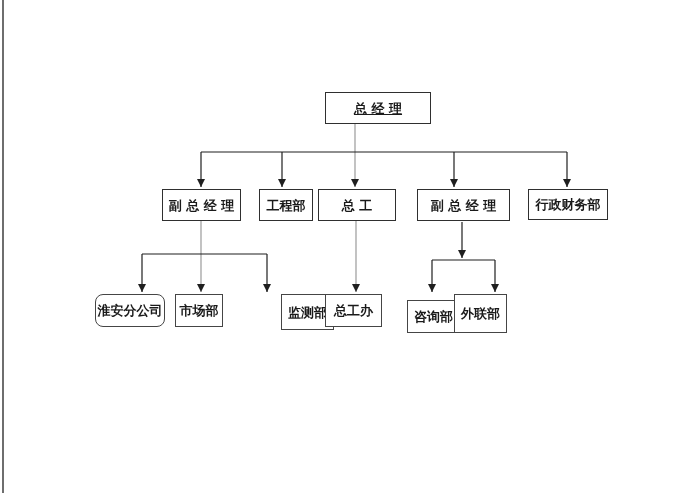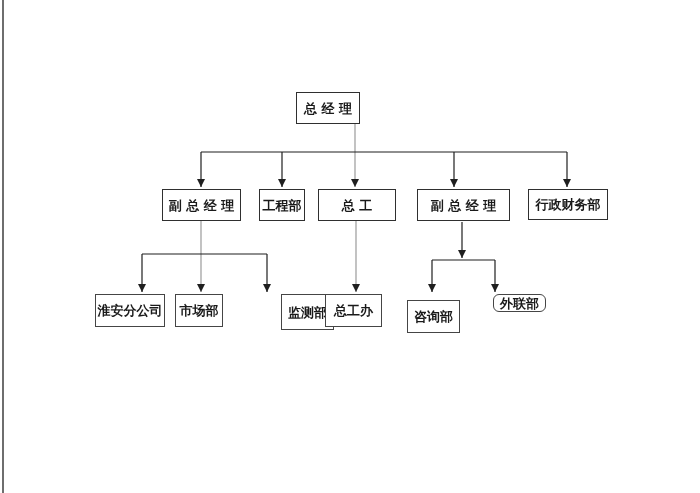--- a/index.html
+++ b/index.html
@@ -80,27 +80,27 @@
       <line x1="142" y1="254" x2="142" y2="292" marker-end="url(#arrow)"></line>
       <line x1="267" y1="254" x2="267" y2="292" marker-end="url(#arrow)"></line>
 
       <line x1="462" y1="222" x2="462" y2="258" marker-end="url(#arrow)"></line>
       <line x1="432" y1="260" x2="495" y2="260"></line>
       <line x1="432" y1="260" x2="432" y2="292" marker-end="url(#arrow)"></line>
       <line x1="495" y1="260" x2="495" y2="292" marker-end="url(#arrow)"></line>
     </g>
   </svg>
 
-  <div class="node" style="left:296px; top:92px; width:64px; height:32px;">总 经 理</div>
+  <div class="node" style="left:325px; top:92px; width:106px; height:32px;text-decoration:underline;">总 经 理</div>
 
   <div class="node" style="left:162px; top:189px; width:79px; height:32px;">副 总 经 理</div>
-  <div class="node" style="left:259px; top:189px; width:46px; height:32px;">工程部</div>
+  <div class="node" style="left:259px; top:189px; width:54px; height:32px;">工程部</div>
   <div class="node" style="left:318px; top:189px; width:78px; height:32px;">总 工</div>
   <div class="node" style="left:417px; top:189px; width:93px; height:32px;">副 总 经 理</div>
   <div class="node" style="left:528px; top:189px; width:80px; height:31px;">行政财务部</div>
 
-  <div class="node lv3" style="left:95px; top:294px; width:70px; height:33px;">淮安分公司</div>
+  <div class="node lv3" style="left:95px; top:294px; width:70px; height:33px;border-radius:8px;">淮安分公司</div>
   <div class="node lv3" style="left:175px; top:294px; width:48px; height:33px;">市场部</div>
   <div class="node lv3" style="left:261px; top:294px; width:53px; height:36px;margin-left:20px;">监测部</div>
   <div class="node lv3" style="left:325px; top:294px; width:57px; height:33px;">总工办</div>
   <div class="node lv3" style="left:407px; top:300px; width:53px; height:33px;">咨询部</div>
-  <div class="node lv3" style="left:493px; top:294px; width:53px; height:18px;border-radius:6px;">外联部</div>
+  <div class="node lv3" style="left:454px; top:294px; width:53px; height:39px;">外联部</div>
 </div>
 
 </body></html>

